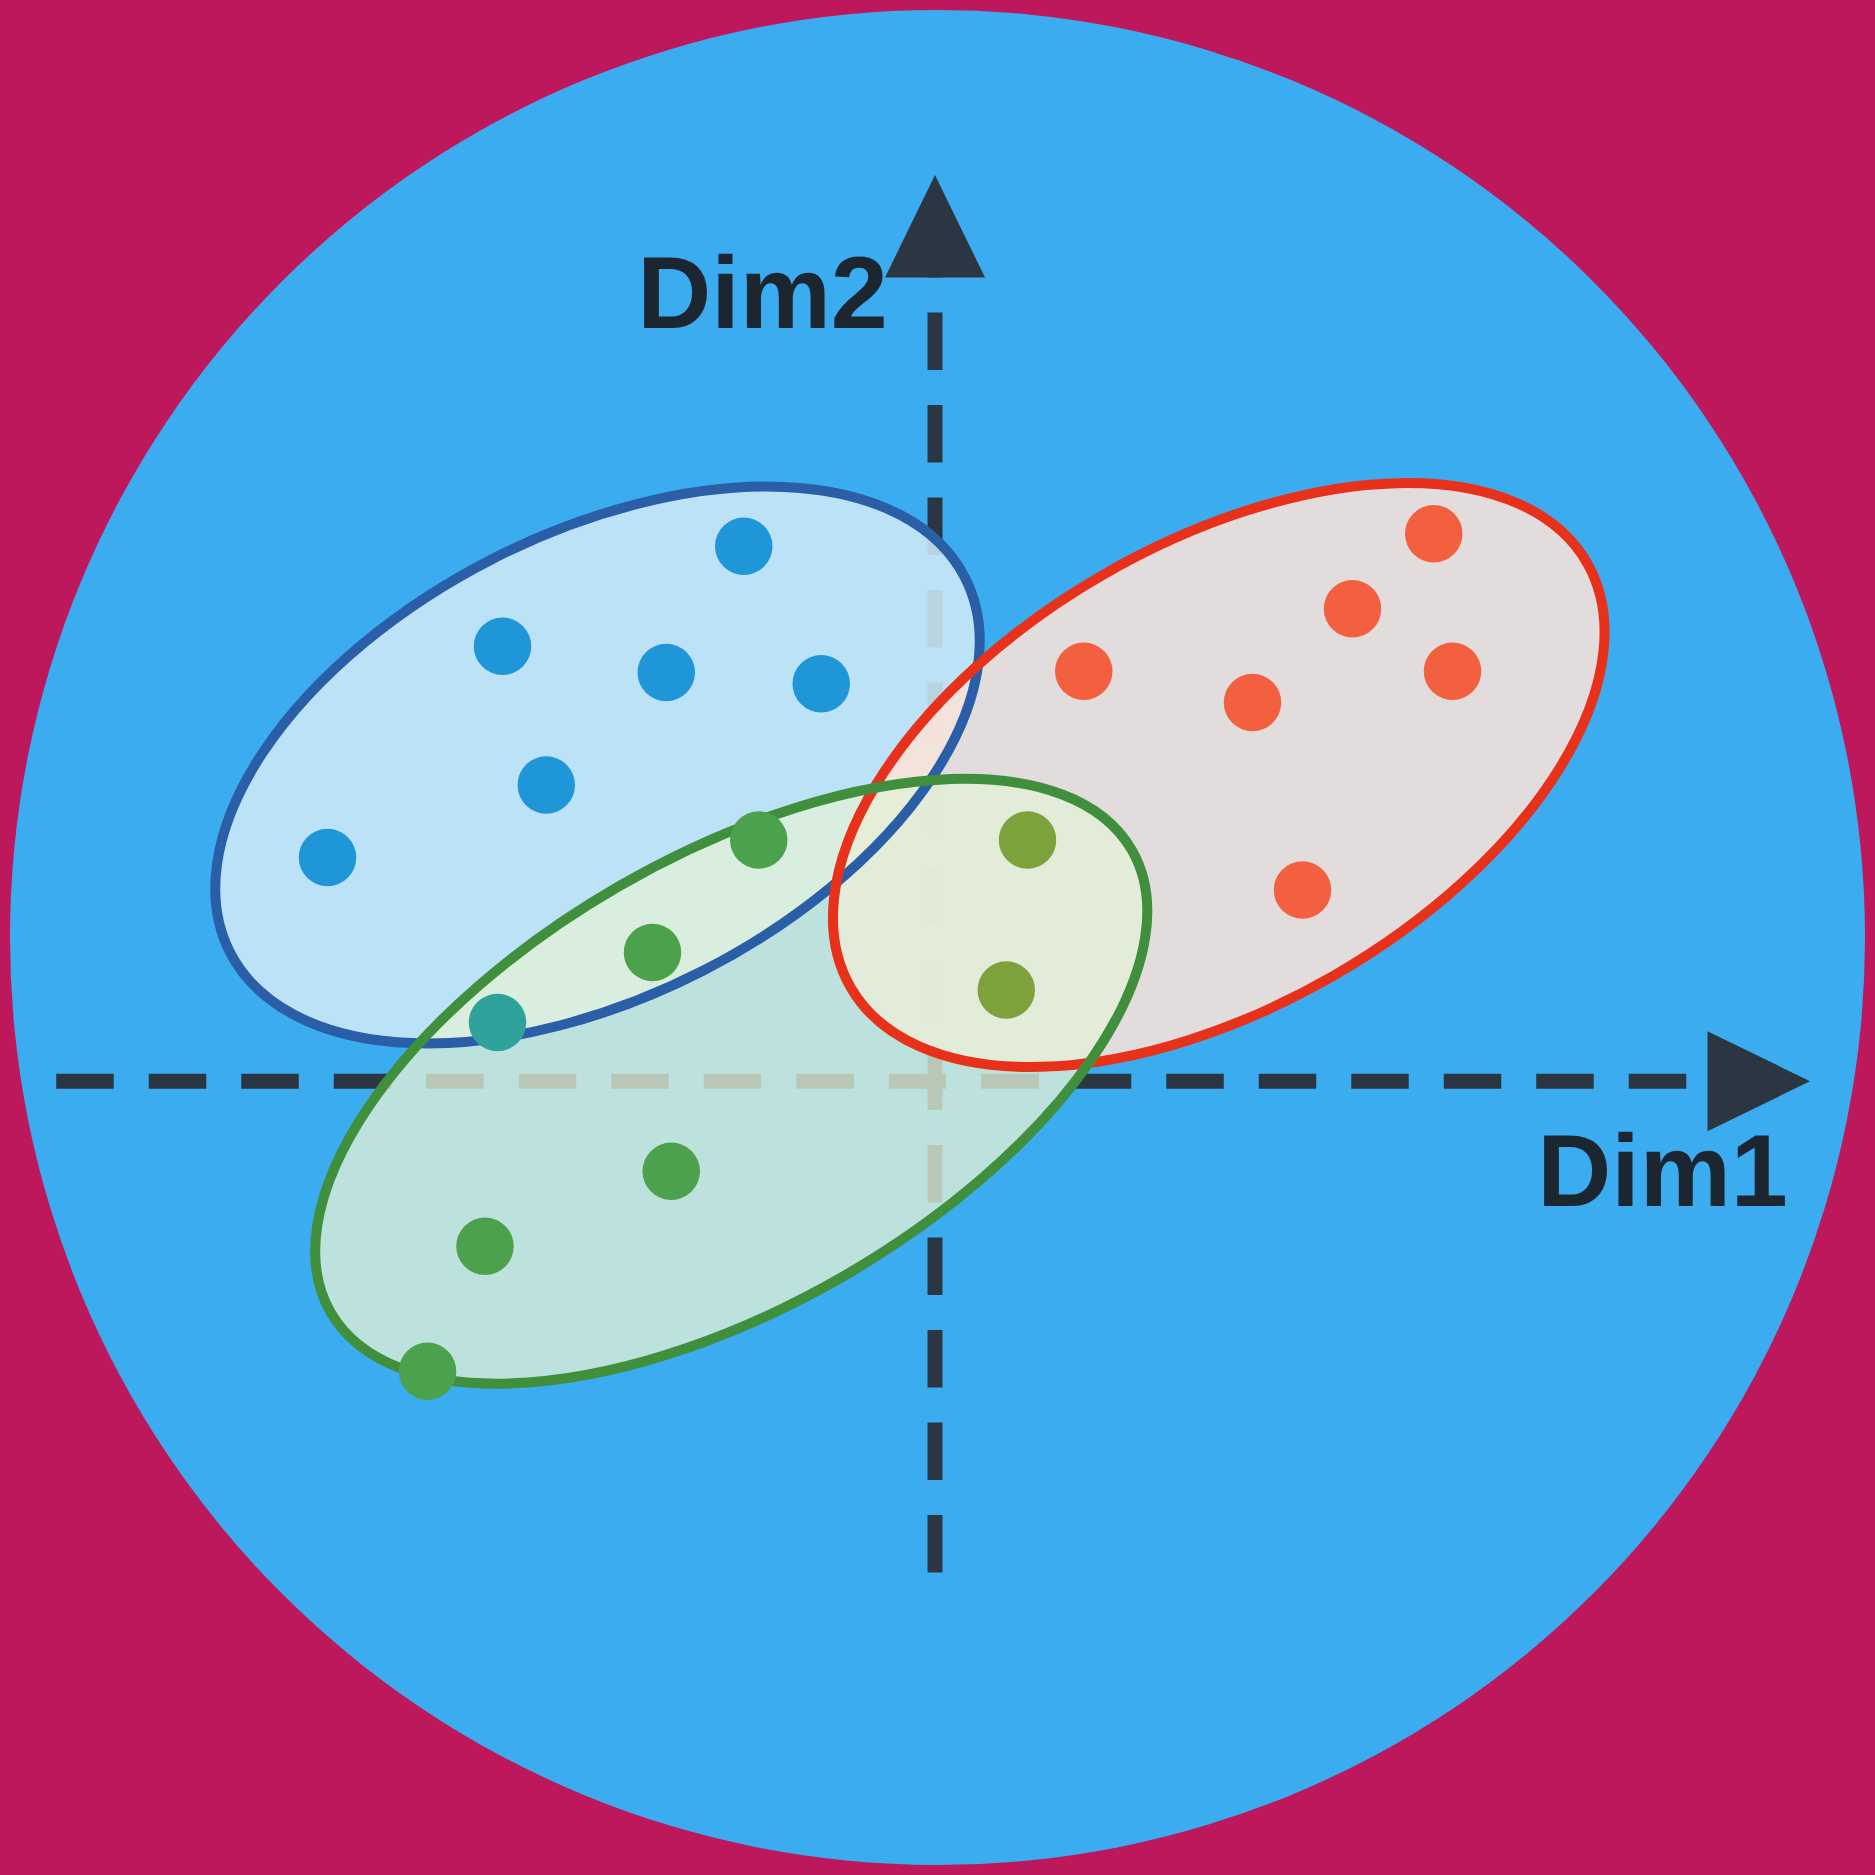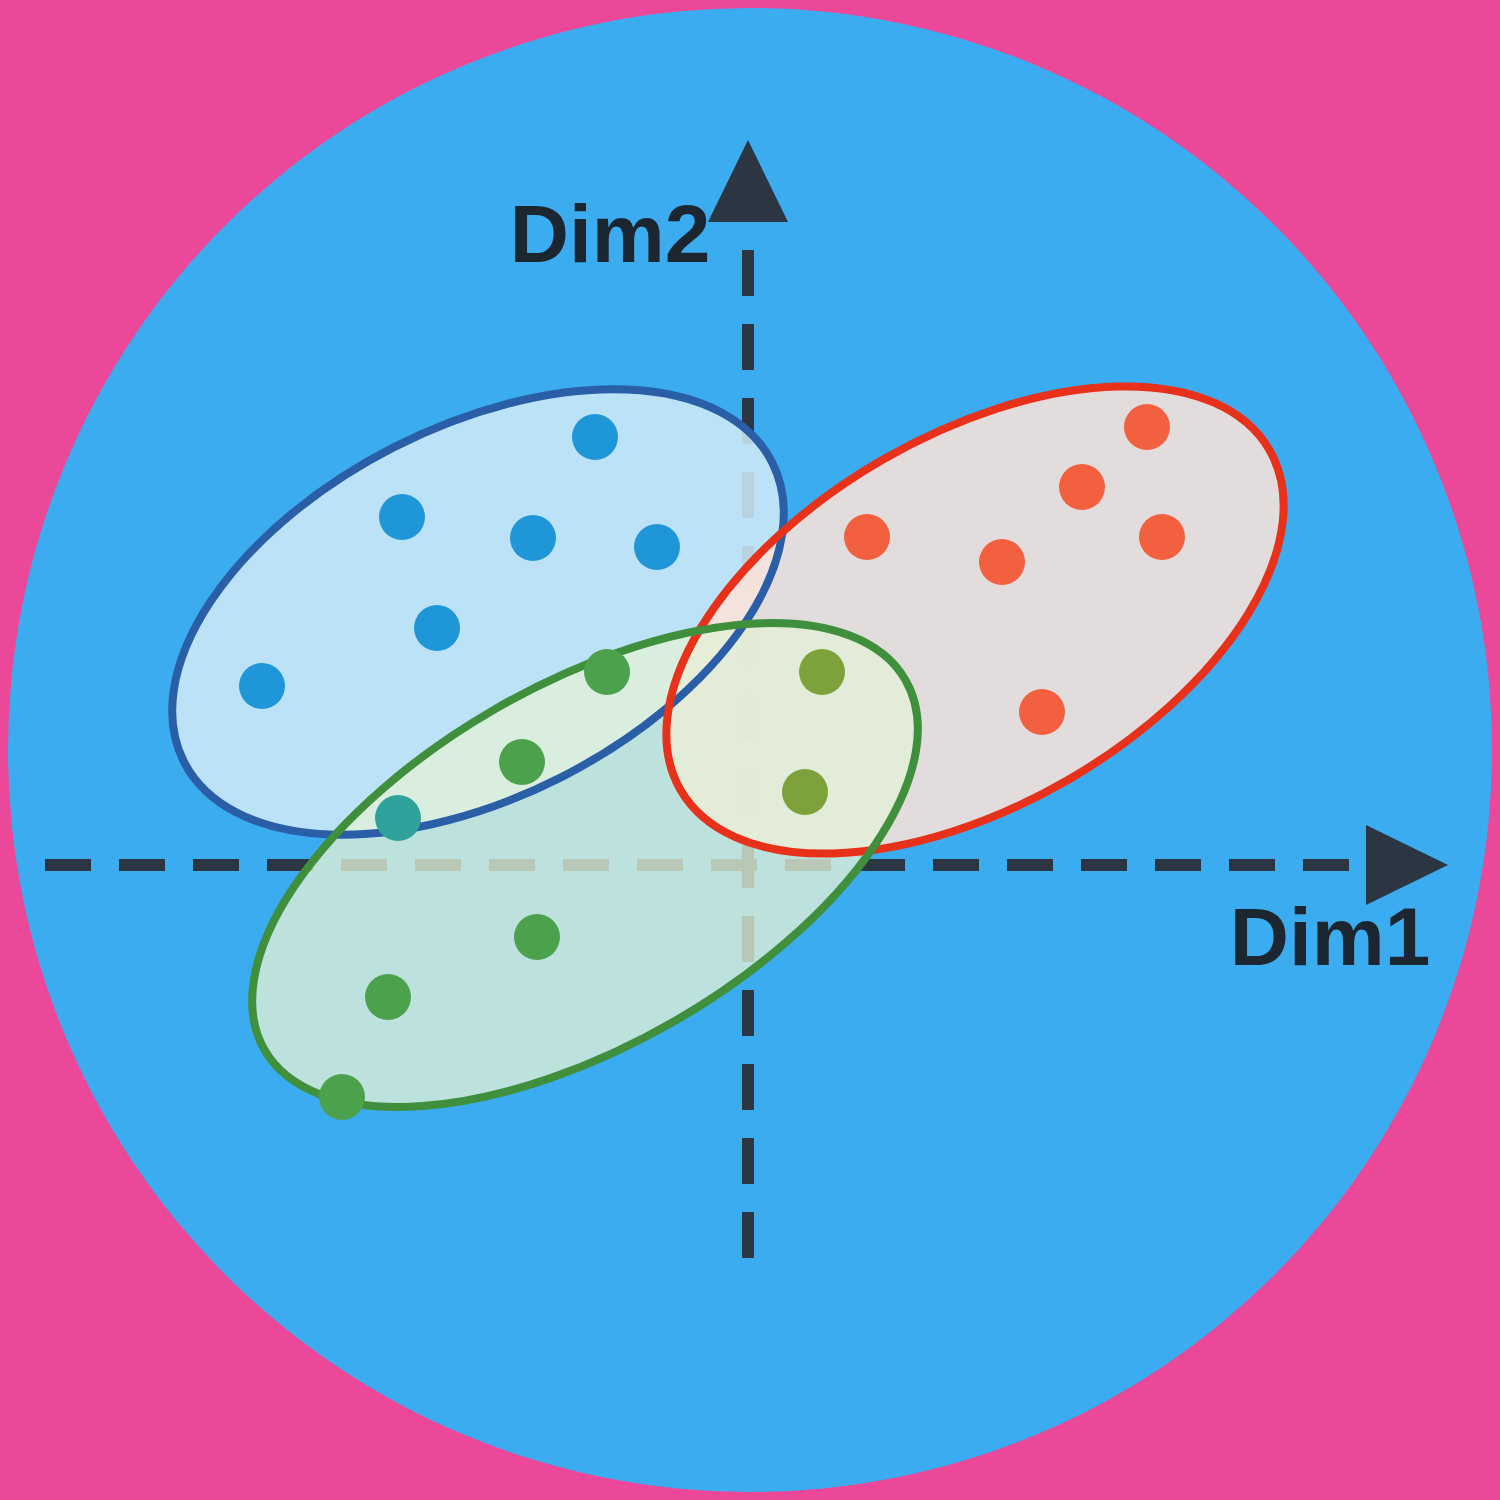--- a/index.html
+++ b/index.html
@@ -4,21 +4,21 @@
 <style>
   html, body {
     margin: 0;
     padding: 0;
     background: #ffffff;
   }
   .stage {
     position: relative;
     width: 1500px;
     height: 1500px;
-    background: #ec4899;
+    background: #be185d;
     overflow: hidden;
   }
   svg {
     display: block;
     width: 100%;
     height: 100%;
   }
   .axis-label {
     font-family: "Liberation Sans", sans-serif;
     font-weight: 700;

